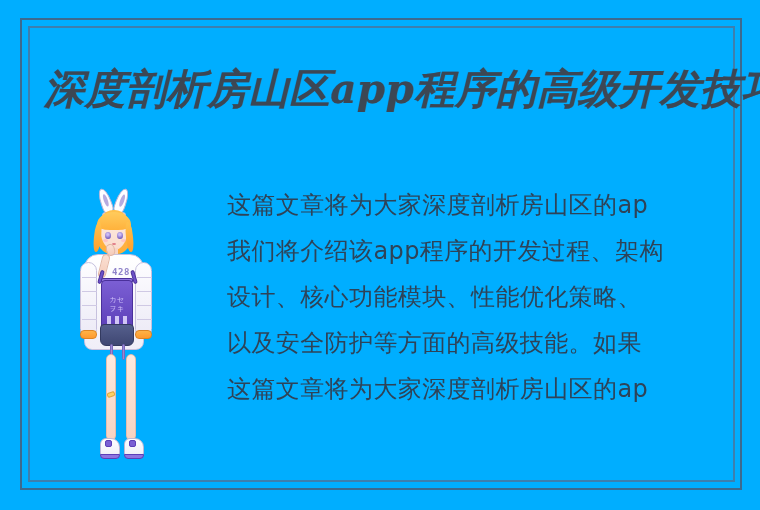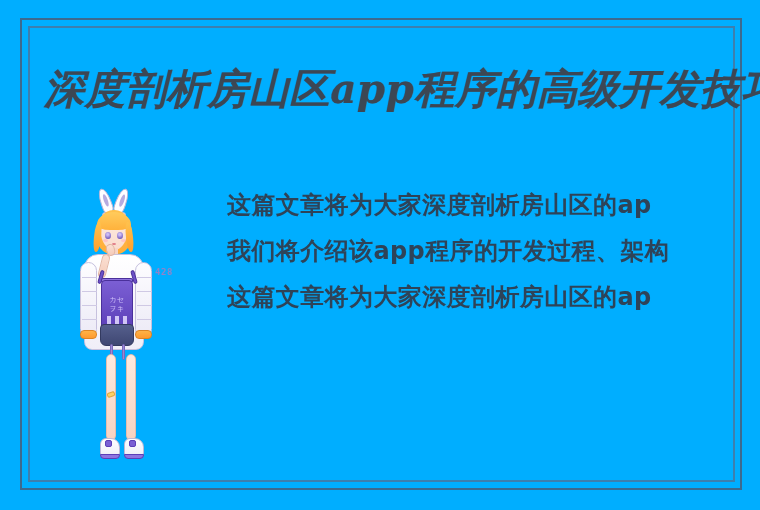--- a/index.html
+++ b/index.html
@@ -68,21 +68,20 @@
     color:#2e4358;
     font-family:"DejaVu Sans", sans-serif;
     font-size:24px;
     line-height:46px;
     letter-spacing:0.4px;
   }
   .body-copy .ln {
     display:block;
     white-space:nowrap;
     height:46px;
-    font-weight:bold;
   }
 
   
   .character {
     position:absolute;
     left:62px; top:184px;
     width:126px; height:292px;
   }
   .character div { position:absolute; }
 
@@ -192,21 +191,20 @@
   .chest-print {
     left:44px; top:82px;
     width:30px; height:12px;
     color:#8f83c9;
     font-family:"DejaVu Sans Mono", monospace;
     font-size:9px;
     font-weight:bold;
     letter-spacing:0.5px;
     text-align:center;
     line-height:12px;
-    margin-left:43px;
   }
 
   
   .hand {
     left:44px; top:60px;
     width:9px; height:12px;
     background:linear-gradient(#fbe0d3,#f5cbb9);
     border:1px solid #e3b7a4;
     border-radius:45%;
     transform:rotate(-12deg);
@@ -324,20 +322,22 @@
 <div id="banner">
 
   <div class="frame-outer"></div>
   <div class="frame-inner"></div>
 
   <div class="headline">深度剖析房山区app程序的高级开发技巧</div>
 
   <div class="body-copy">
     <span class="ln">这篇文章将为大家深度剖析房山区的ap</span>
     <span class="ln">我们将介绍该app程序的开发过程、架构</span>
+    <span class="ln">设计、核心功能模块、性能优化策略、</span>
+    <span class="ln">以及安全防护等方面的高级技能。如果</span>
     <span class="ln">这篇文章将为大家深度剖析房山区的ap</span>
   </div>
 
   <div class="character">
 
     <div class="ear l"></div>
     <div class="ear r"></div>
     <div class="band"></div>
 
     <div class="hair-back"></div>

